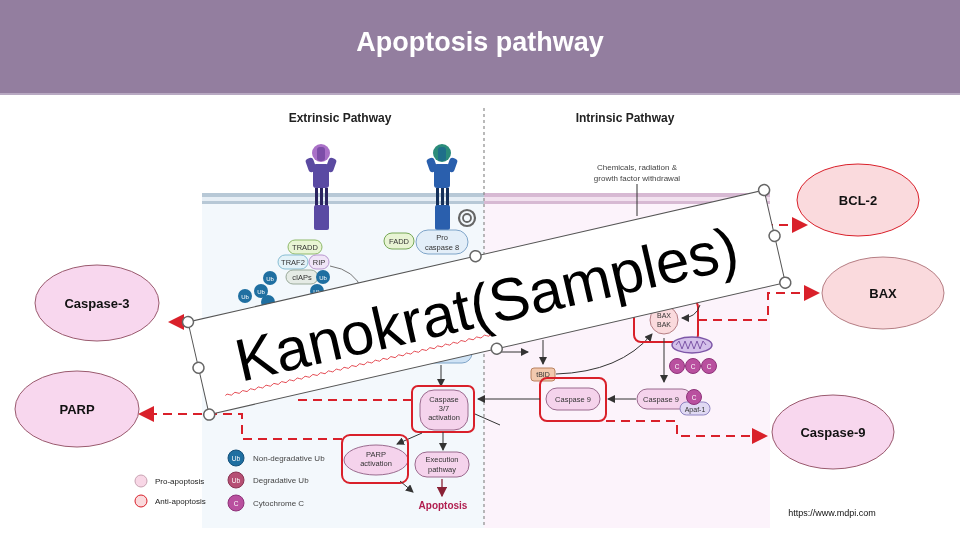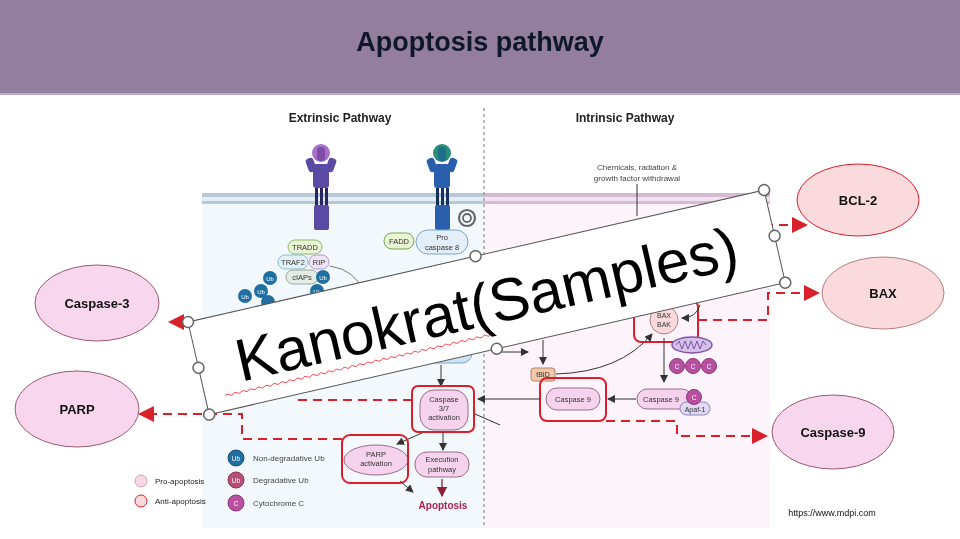--- a/index.html
+++ b/index.html
@@ -8,21 +8,21 @@
       background: #ffffff;
       font-family: "Liberation Sans", sans-serif;
     }
     .header {
       position: absolute; left: 0; top: 0; width: 960px; height: 93px;
       background: #937e9f;
       border-bottom: 2px solid #b8a9c2;
       display: flex; align-items: center; justify-content: center;
     }
     .header h1 {
-      margin: 0; color: #0f172a; font-size: 27px; font-weight: bold;
+      margin: 0; color: #ffffff; font-size: 27px; font-weight: bold;
       font-family: "Liberation Sans", sans-serif;
       position: relative; top: -4px;
     }
     svg.diagram { position: absolute; left: 0; top: 0; }
     .t { font-family: "Liberation Sans", sans-serif; }
   </style>
 </head>
 <body>
 
 <div class="header">

